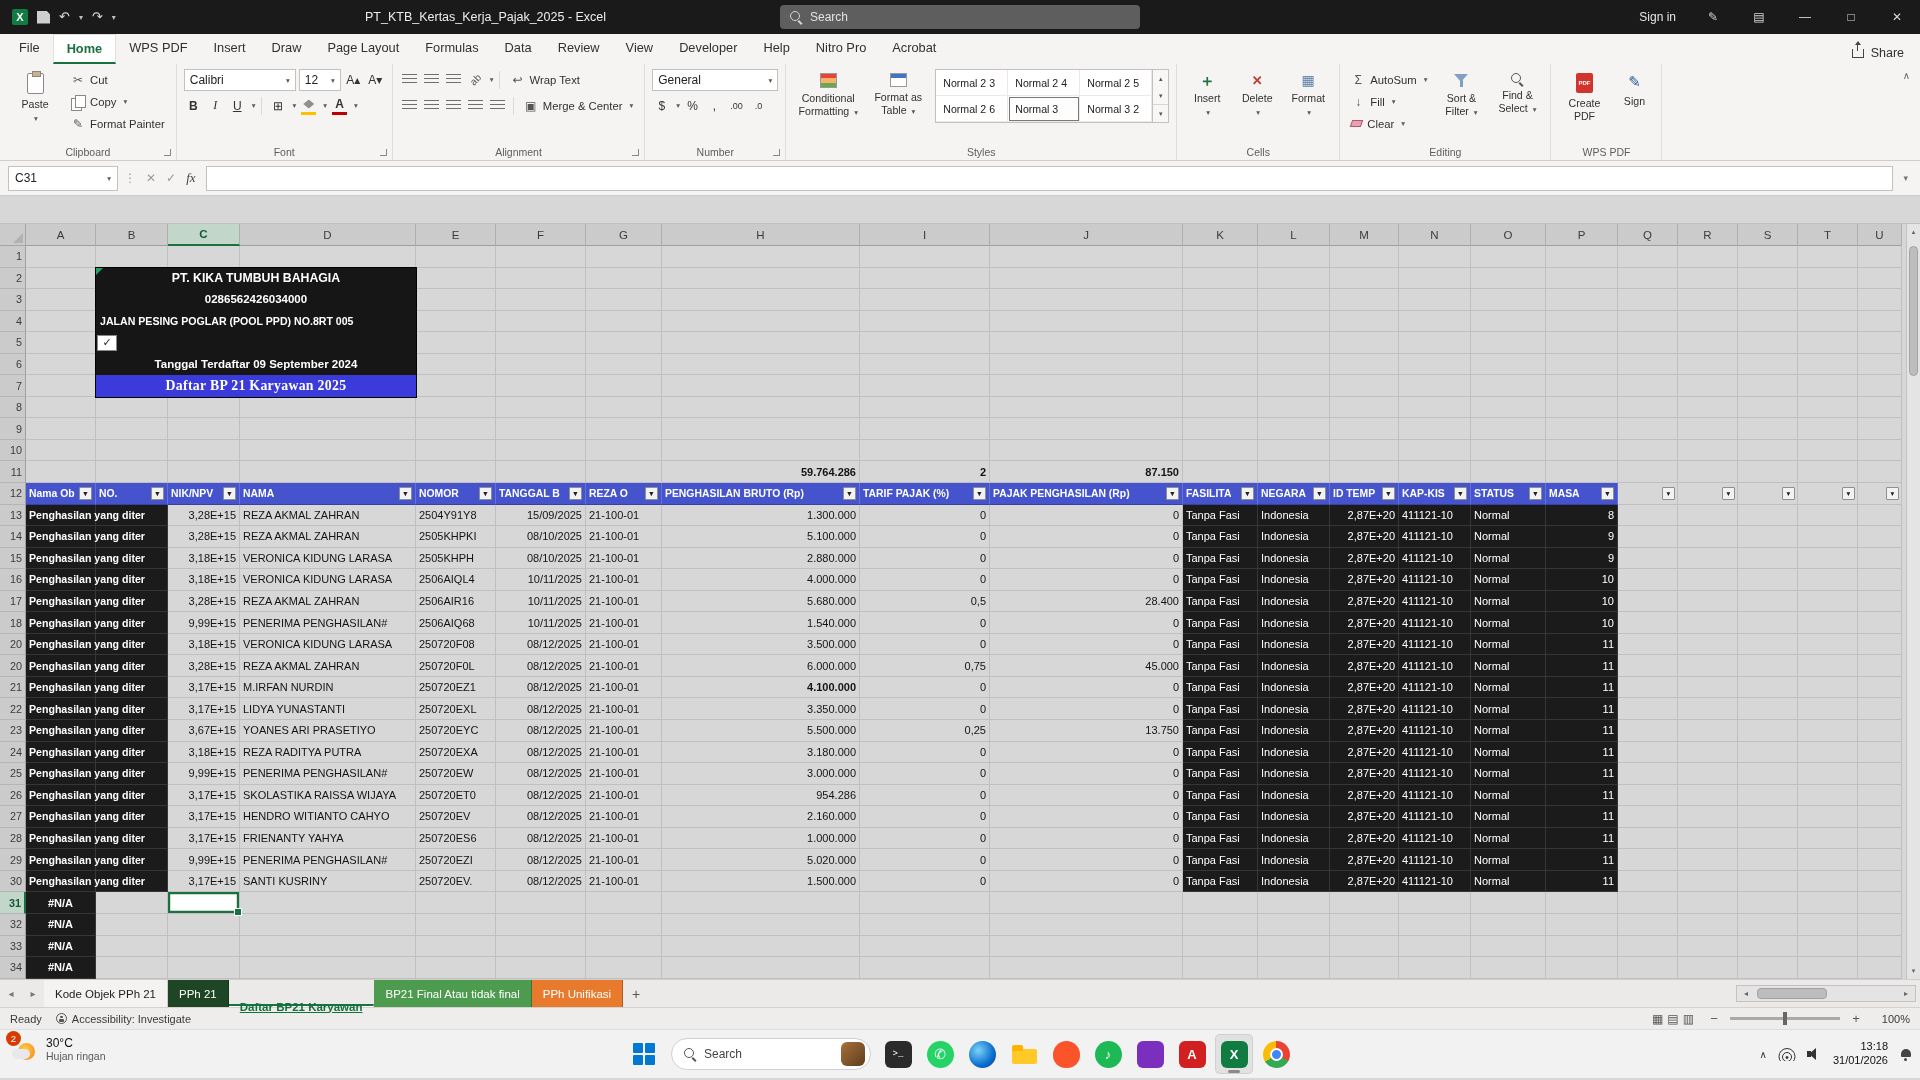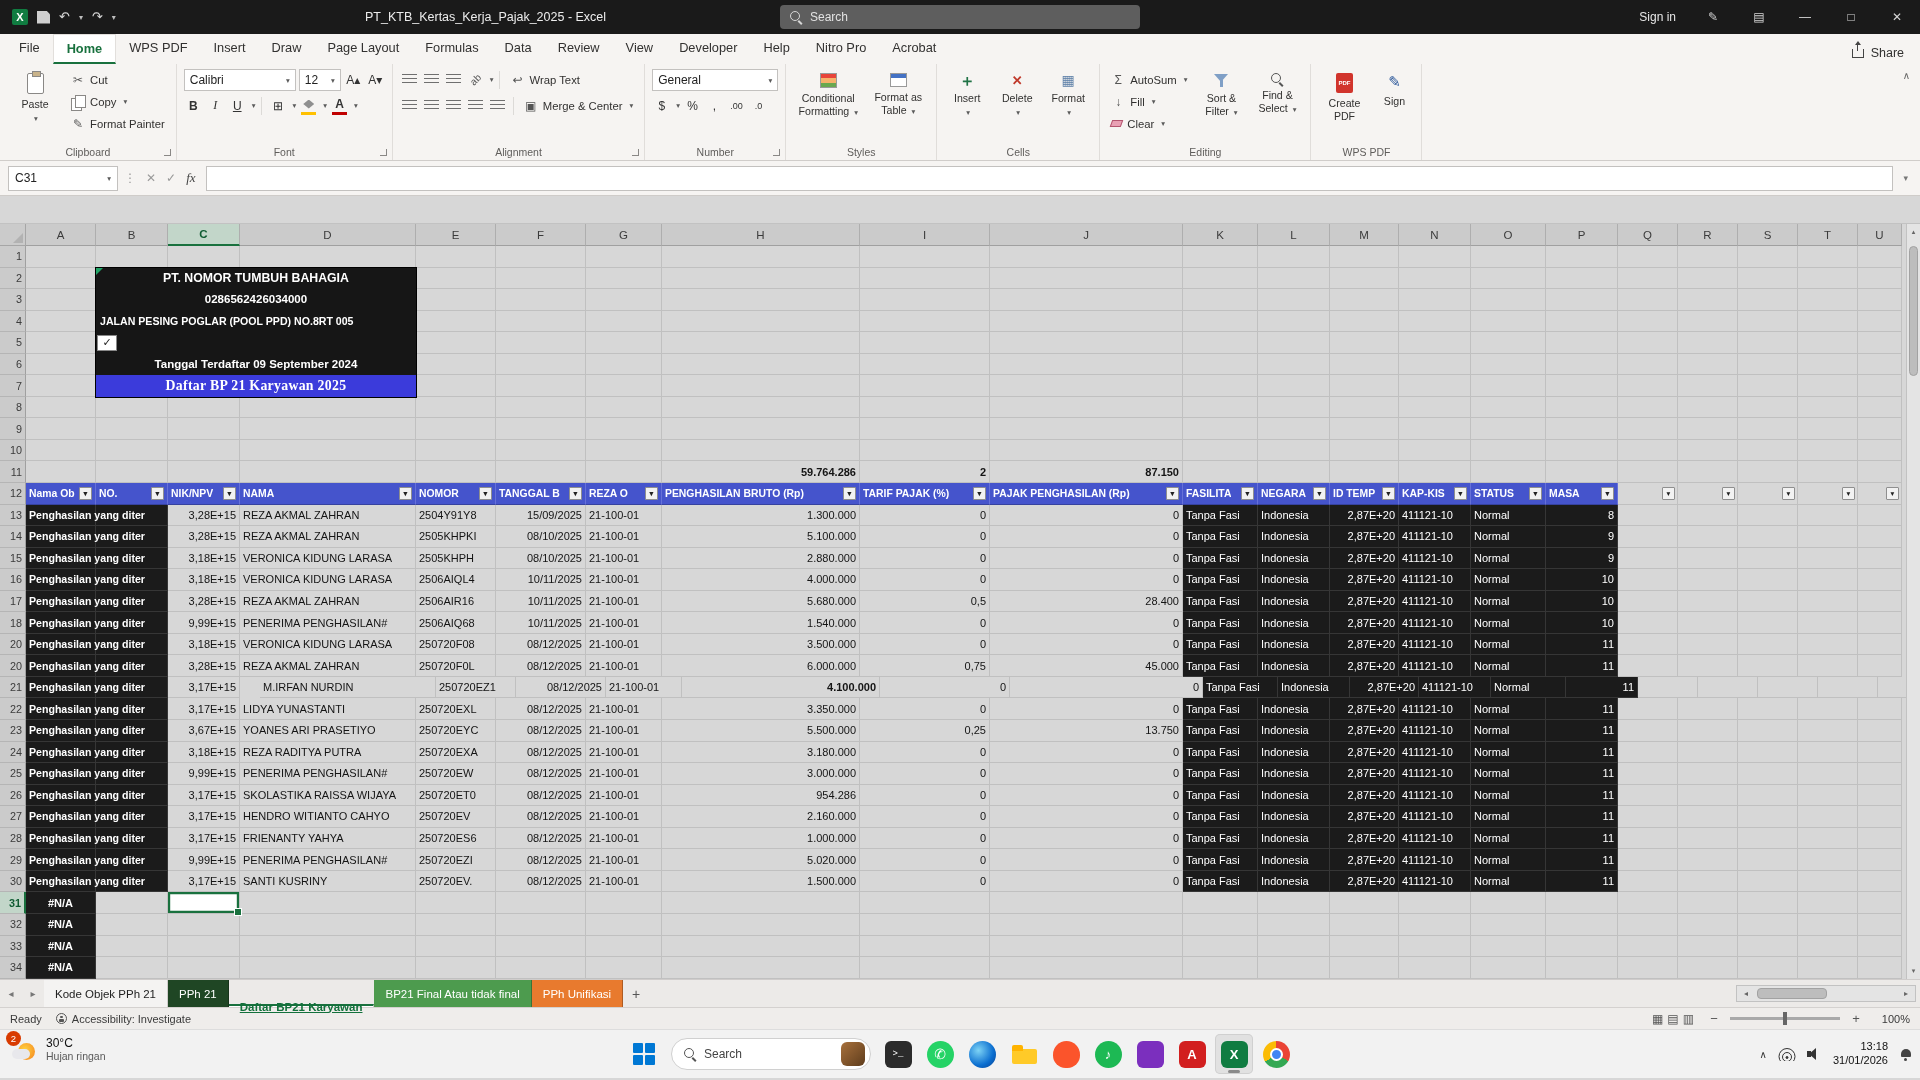--- a/index.html
+++ b/index.html
@@ -408,20 +408,35 @@
     <div class="rgrp">
       <div class="rgc">
         <div class="rbig" style="width:70px">
           <span class="i-cf"></span>
           <span class="rbl"><span>Conditional Formatting</span> <span class="car">▾</span></span>
         </div>
         <div class="rbig" style="width:62px">
           <span class="i-fat"></span>
           <span class="rbl"><span>Format as Table</span> <span class="car">▾</span></span>
         </div>
+        <div class="galwrap">
+          <div class="gal">
+              <div class="gal-item">Normal 2 3</div>
+              <div class="gal-item">Normal 2 4</div>
+              <div class="gal-item">Normal 2 5</div>
+              <div class="gal-item">Normal 2 6</div>
+              <div class="gal-item sel">Normal 3</div>
+              <div class="gal-item">Normal 3 2</div>
+            </div>
+          <div class="galarrows">
+            <span>▴</span>
+            <span>▾</span>
+            <span class="more">▾</span>
+          </div>
+        </div>
       </div>
       <div class="rlbl">
           <span>Styles</span>
         </div>
     </div>
 
     <div class="rgrp">
       <div class="rgc">
         <div class="rbig" style="width:46px">
           <span class="bigplus">＋</span>
@@ -1089,21 +1104,21 @@
           <div class="gc" style="width: 60px;"></div>
           <div class="gc" style="width: 44px;"></div>
         </div>
         <div class="grow">
           <div class="grh">21</div>
           <div class="gc acol dark" style="width: 70px;">
             <span class="atext">Penghasilan yang diter</span>
           </div>
           <div class="gc dark" style="width: 72px;"></div>
           <div class="gc num" style="width: 72px;">3,17E+15</div>
-          <div class="gc" style="width: 176px; margin-left: 20px;">M.IRFAN NURDIN</div>
+          <div class="gc" style="width: 176px;">M.IRFAN NURDIN</div>
           <div class="gc" style="width: 80px;">250720EZ1</div>
           <div class="gc num" style="width: 90px;">08/12/2025</div>
           <div class="gc" style="width: 76px;">21-100-01</div>
           <div class="gc num" style="width: 198px; font-weight: bold;">4.100.000</div>
           <div class="gc num" style="width: 130px;">0</div>
           <div class="gc num" style="width: 193px;">0</div>
           <div class="gc dark" style="width: 75px;">Tanpa Fasi</div>
           <div class="gc dark" style="width: 72px;">Indonesia</div>
           <div class="gc dark num" style="width: 69px;">2,87E+20</div>
           <div class="gc dark" style="width: 72px;">411121-10</div>
@@ -1442,21 +1457,21 @@
           <div class="gc" style="width: 60px;"></div>
           <div class="gc" style="width: 60px;"></div>
           <div class="gc" style="width: 60px;"></div>
           <div class="gc" style="width: 60px;"></div>
           <div class="gc" style="width: 44px;"></div>
         </div>
       </div>
 
     <div class="companyblock">
       <div class="ctri"></div>
-      <div class="cline c1">PT. NOMOR TUMBUH BAHAGIA</div>
+      <div class="cline c1">PT. KIKA TUMBUH BAHAGIA</div>
       <div class="cline c2">0286562426034000</div>
       <div class="cline c3">JALAN PESING POGLAR (POOL PPD) NO.8RT 005</div>
       <div class="cline"></div>
       <div class="cline c2">Tanggal Terdaftar 09 September 2024</div>
       <div class="ctitle">Daftar BP 21 Karyawan 2025</div>
       <div class="cchk">✓</div>
     </div>
 
     <div class="vscroll">
       <div class="arr">▴</div>

